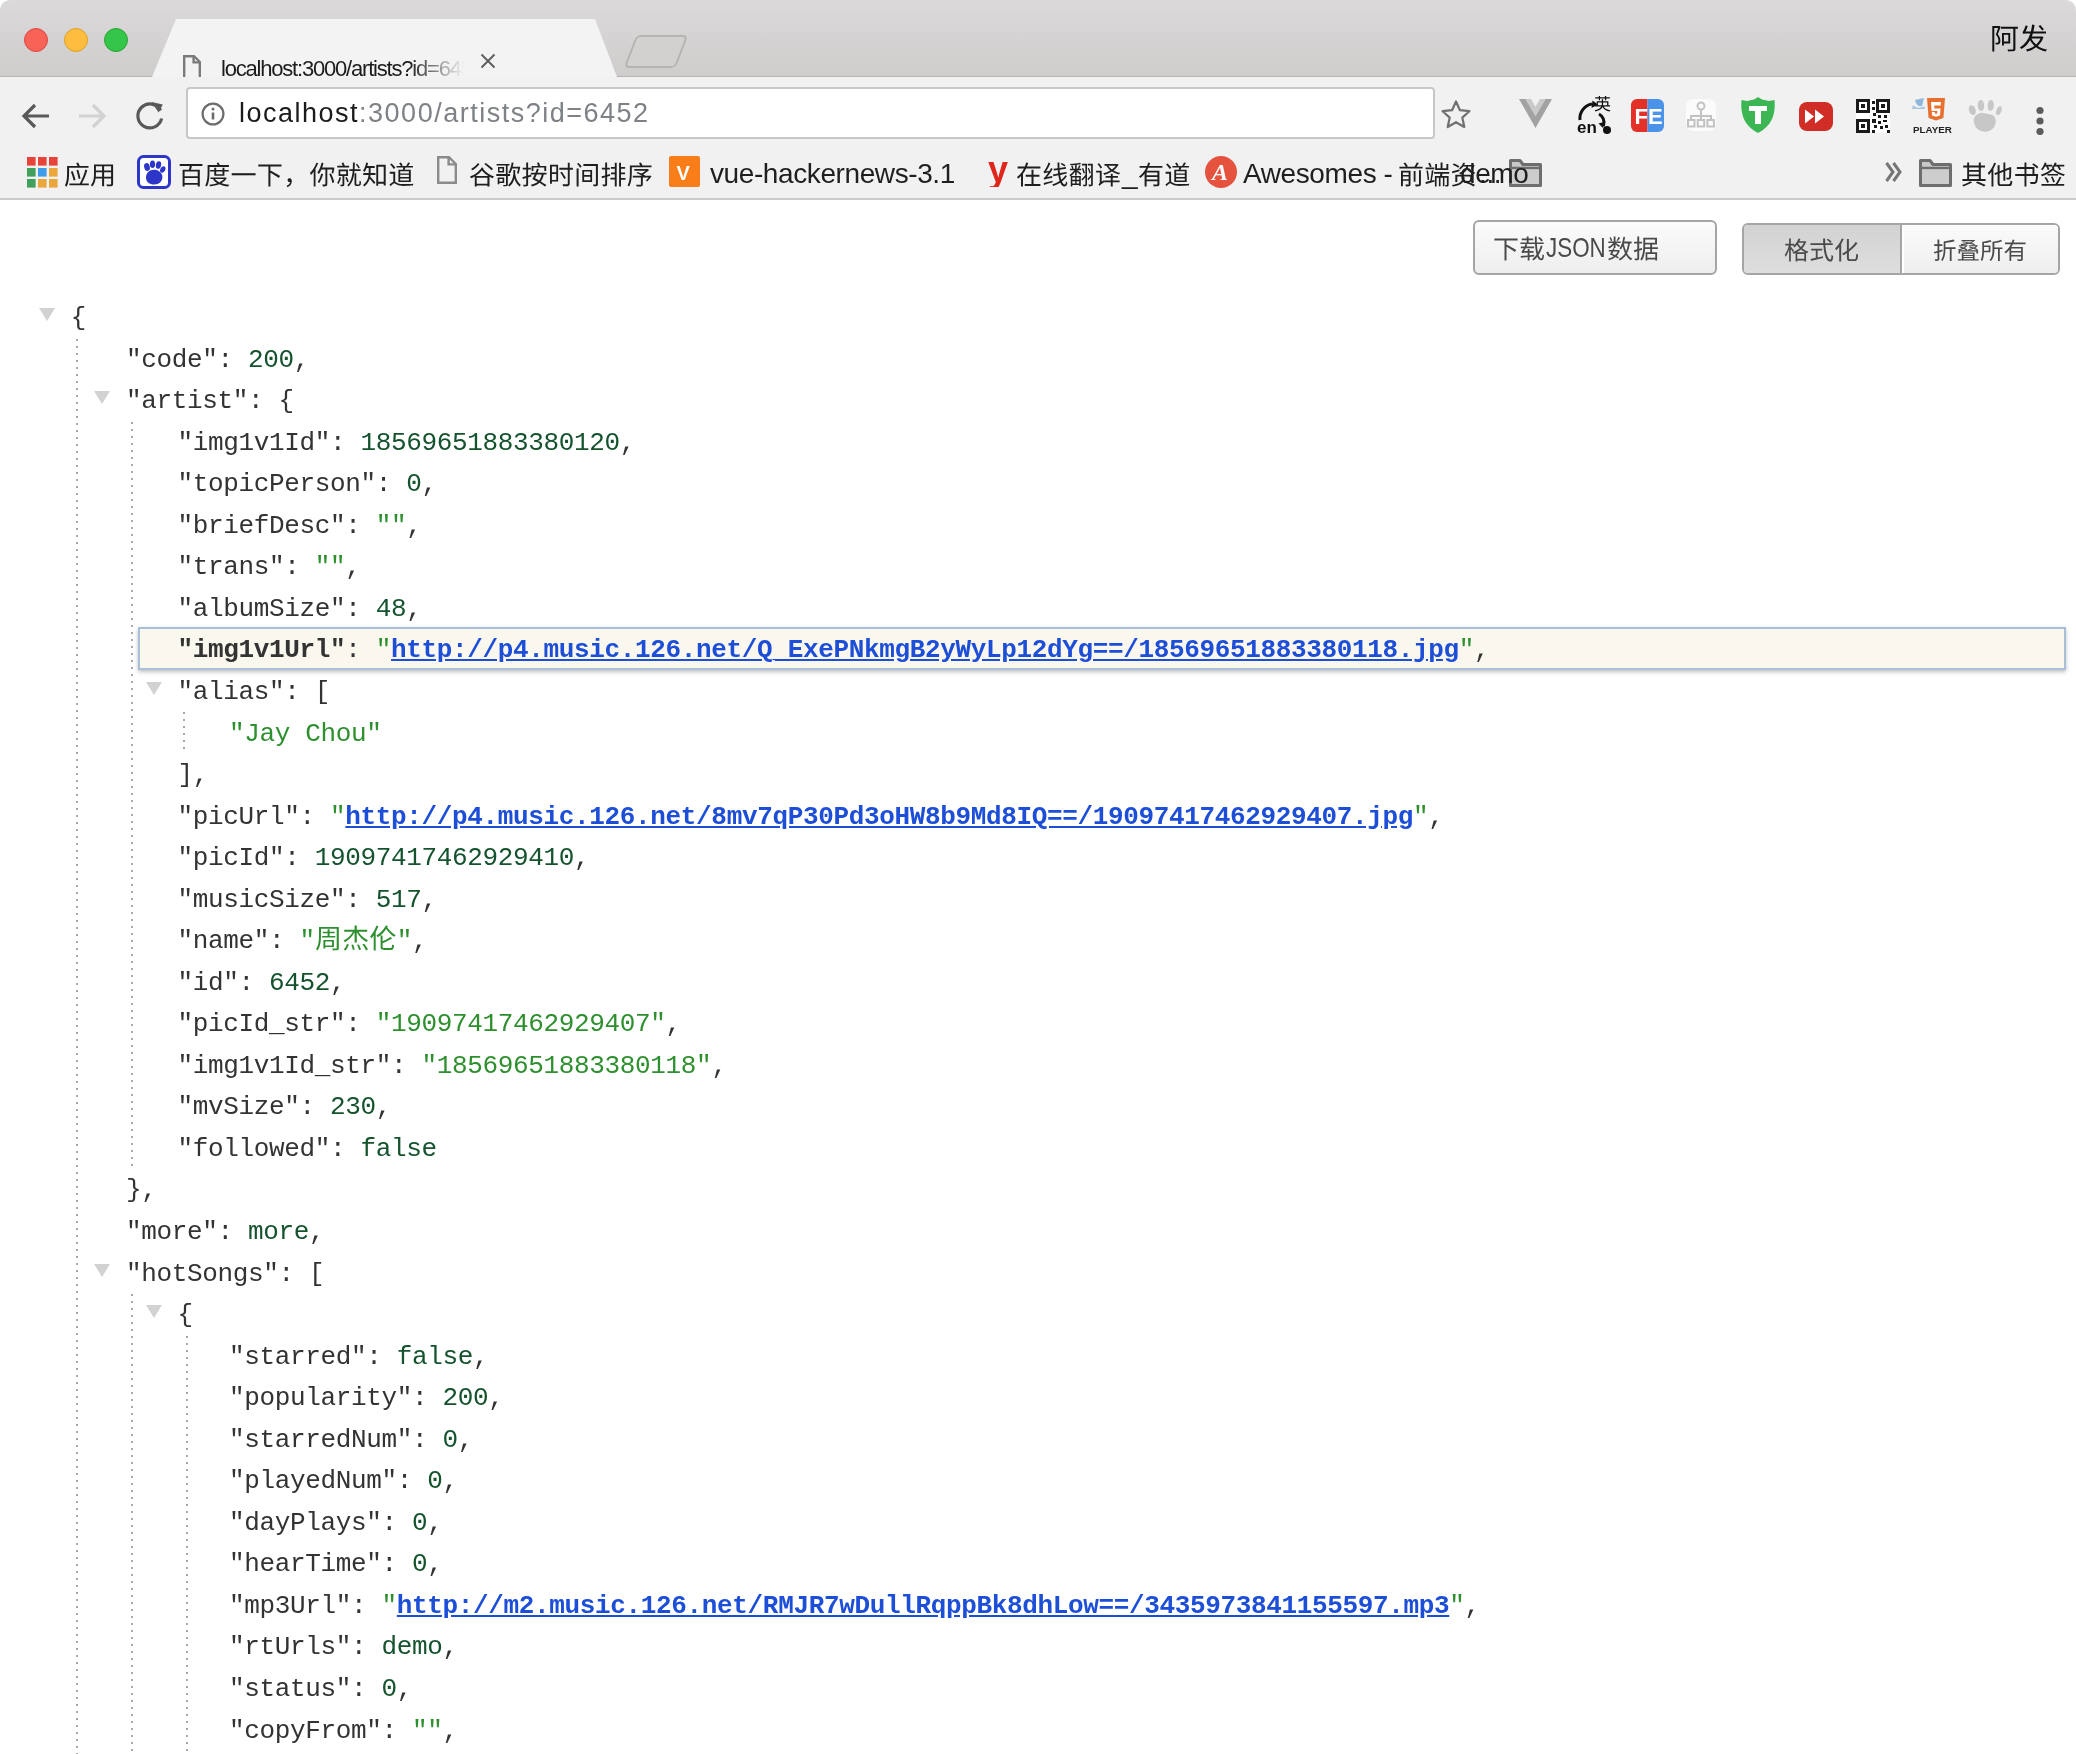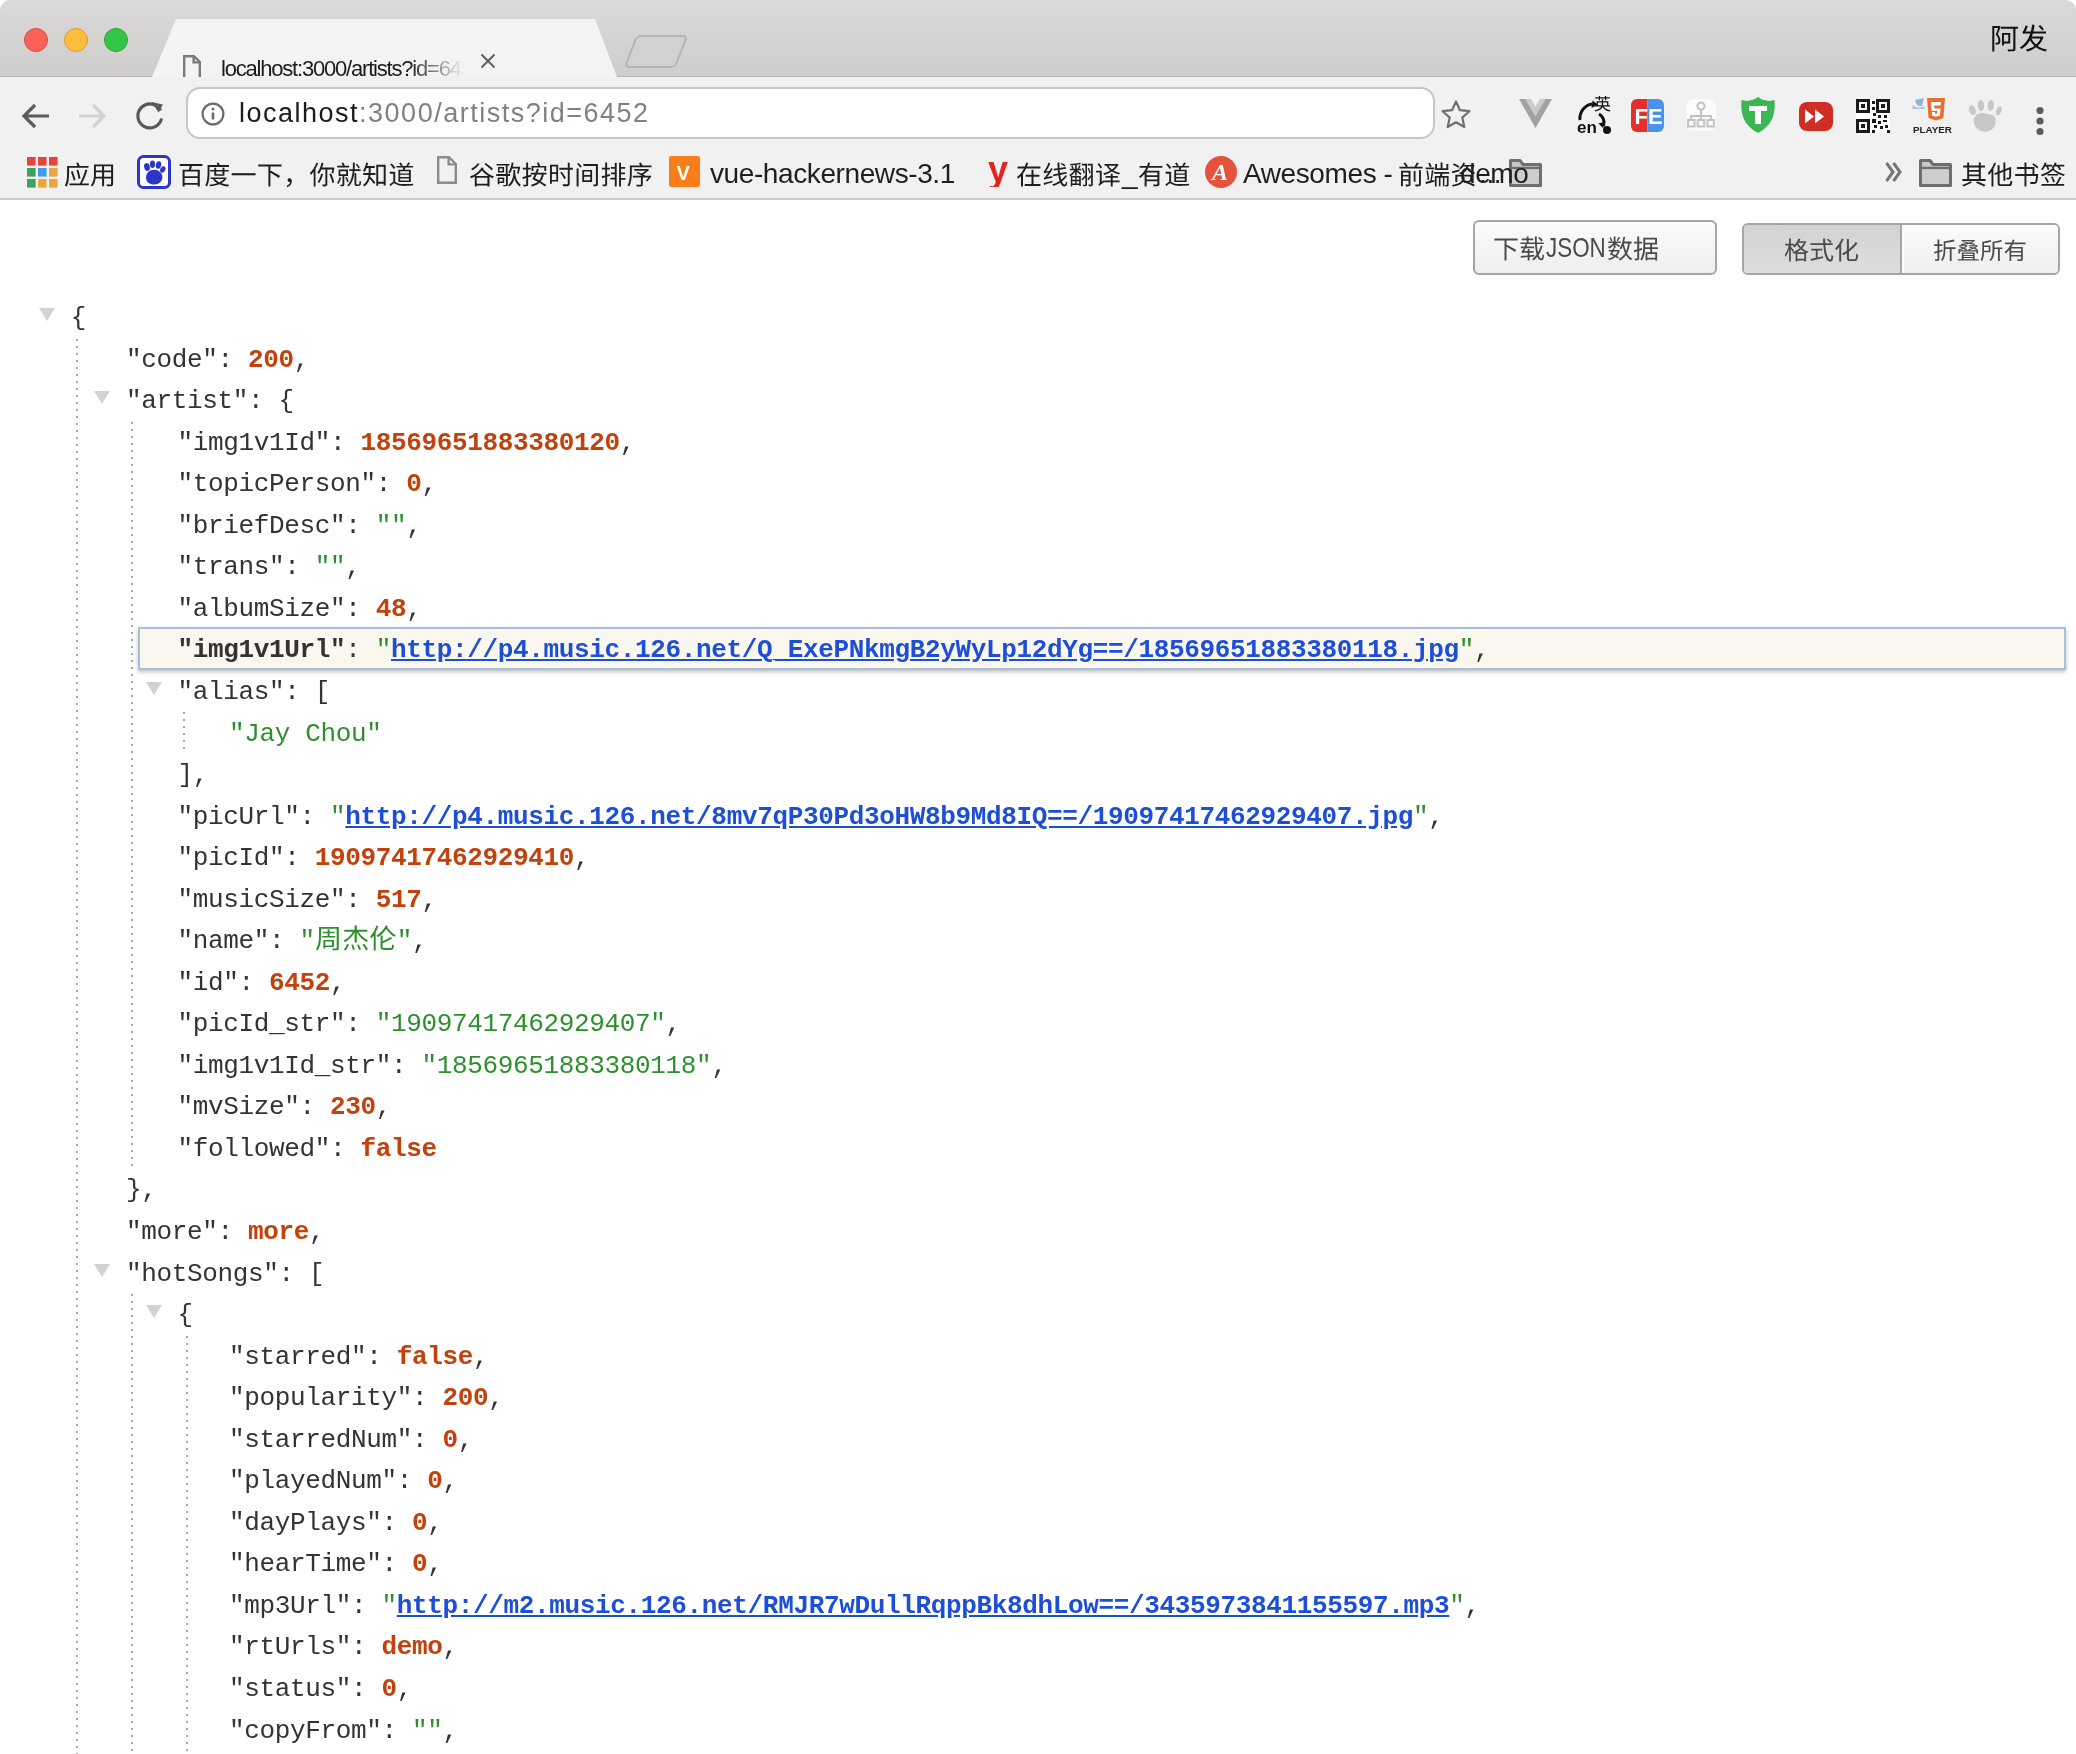--- a/index.html
+++ b/index.html
@@ -13,36 +13,36 @@
  background:#f4f3f3;clip-path:polygon(0 100%,24px 0,443px 0,100% 100%)}
 #newtab{position:absolute;left:630px;top:35px;width:52px;height:33px;
  background:#d3d0d0;border:2px solid #b7b3b3;border-radius:5px;transform:skewX(-21deg)}
 #tabtitle{position:absolute;left:69px;top:36px;width:252px;height:28px;overflow:hidden;
  font-size:22px;letter-spacing:-1.2px;color:#1c1c1c;white-space:nowrap;line-height:28px}
 #tabfade{position:absolute;left:256px;top:32px;width:66px;height:34px;
  background:linear-gradient(90deg,rgba(244,243,243,0),#f4f3f3 85%)}
 #toolbar{position:absolute;left:0;top:77px;width:2076px;height:123px;background:#f1f1f1;
  border-bottom:2px solid #cccccc}
 #urlbar{position:absolute;left:186px;top:10px;width:1249px;height:52px;background:#fff;
- border:2px solid #c7c7c7;border-radius:14px}
+ border:2px solid #c7c7c7;border-radius:4px}
 #urltext{position:absolute;left:51px;top:11px;font-size:27px;line-height:27px;color:#7e8287;white-space:nowrap;letter-spacing:1.5px}
 #urltext b{color:#1b1b1b;font-weight:normal}
 .bookmarktxt{position:absolute;font-size:28px;line-height:29px;letter-spacing:-0.4px;color:#1f1f1f;white-space:nowrap}
 #content{position:absolute;left:0;top:202px;width:2076px;height:1552px;background:#fff;overflow:hidden}
 .btn{position:absolute;border:2px solid #a5a5a5;border-radius:6px;
  background:linear-gradient(#fbfbfb,#eeeeee)}
 #btn-dl{left:1473px;top:18px;width:244px;height:55px}
 #seg{left:1742px;top:21px;width:318px;height:52px;border:2px solid #a5a5a5;border-radius:6px;overflow:hidden;position:absolute}
 #seg .on{position:absolute;left:0;top:0;width:158px;height:100%;background:linear-gradient(#d2d2d2,#dedede);border-right:2px solid #a5a5a5}
 #seg .off{position:absolute;left:160px;top:0;width:158px;height:100%;background:linear-gradient(#fbfbfb,#eeeeee)}
 #json{position:absolute;left:0;top:95px;width:2076px;height:1457px;
  font-family:"Liberation Mono",monospace;font-size:26px;color:#333}
 .row{position:absolute;left:0;height:42px;line-height:42px;white-space:nowrap;width:2076px;letter-spacing:-0.35px}
 .row .k{color:#333}
-.row .n{color:#c2410c;font-weight:bold}
+.row .n{color:#14532d;font-weight:normal}
 .row .s{color:#2e8f2e}
 .row .a{color:#1d4ed8;font-weight:bold;text-decoration:underline}
 .tri{position:absolute;width:0;height:0;border-left:8px solid transparent;
  border-right:8px solid transparent;border-top:13px solid #d2d2d2}
 .guide{position:absolute;width:2px;
  background-image:repeating-linear-gradient(to bottom,#a8a8a8 0 2px,transparent 2px 7px)}
 #hlbox{position:absolute;left:138px;top:627px;width:1928px;height:43px;
  background:#faf7ee;border:2px solid #a9bed8;box-shadow:0 2px 4px rgba(0,0,0,.25)}
 </style></head><body>
 <div id="win">

